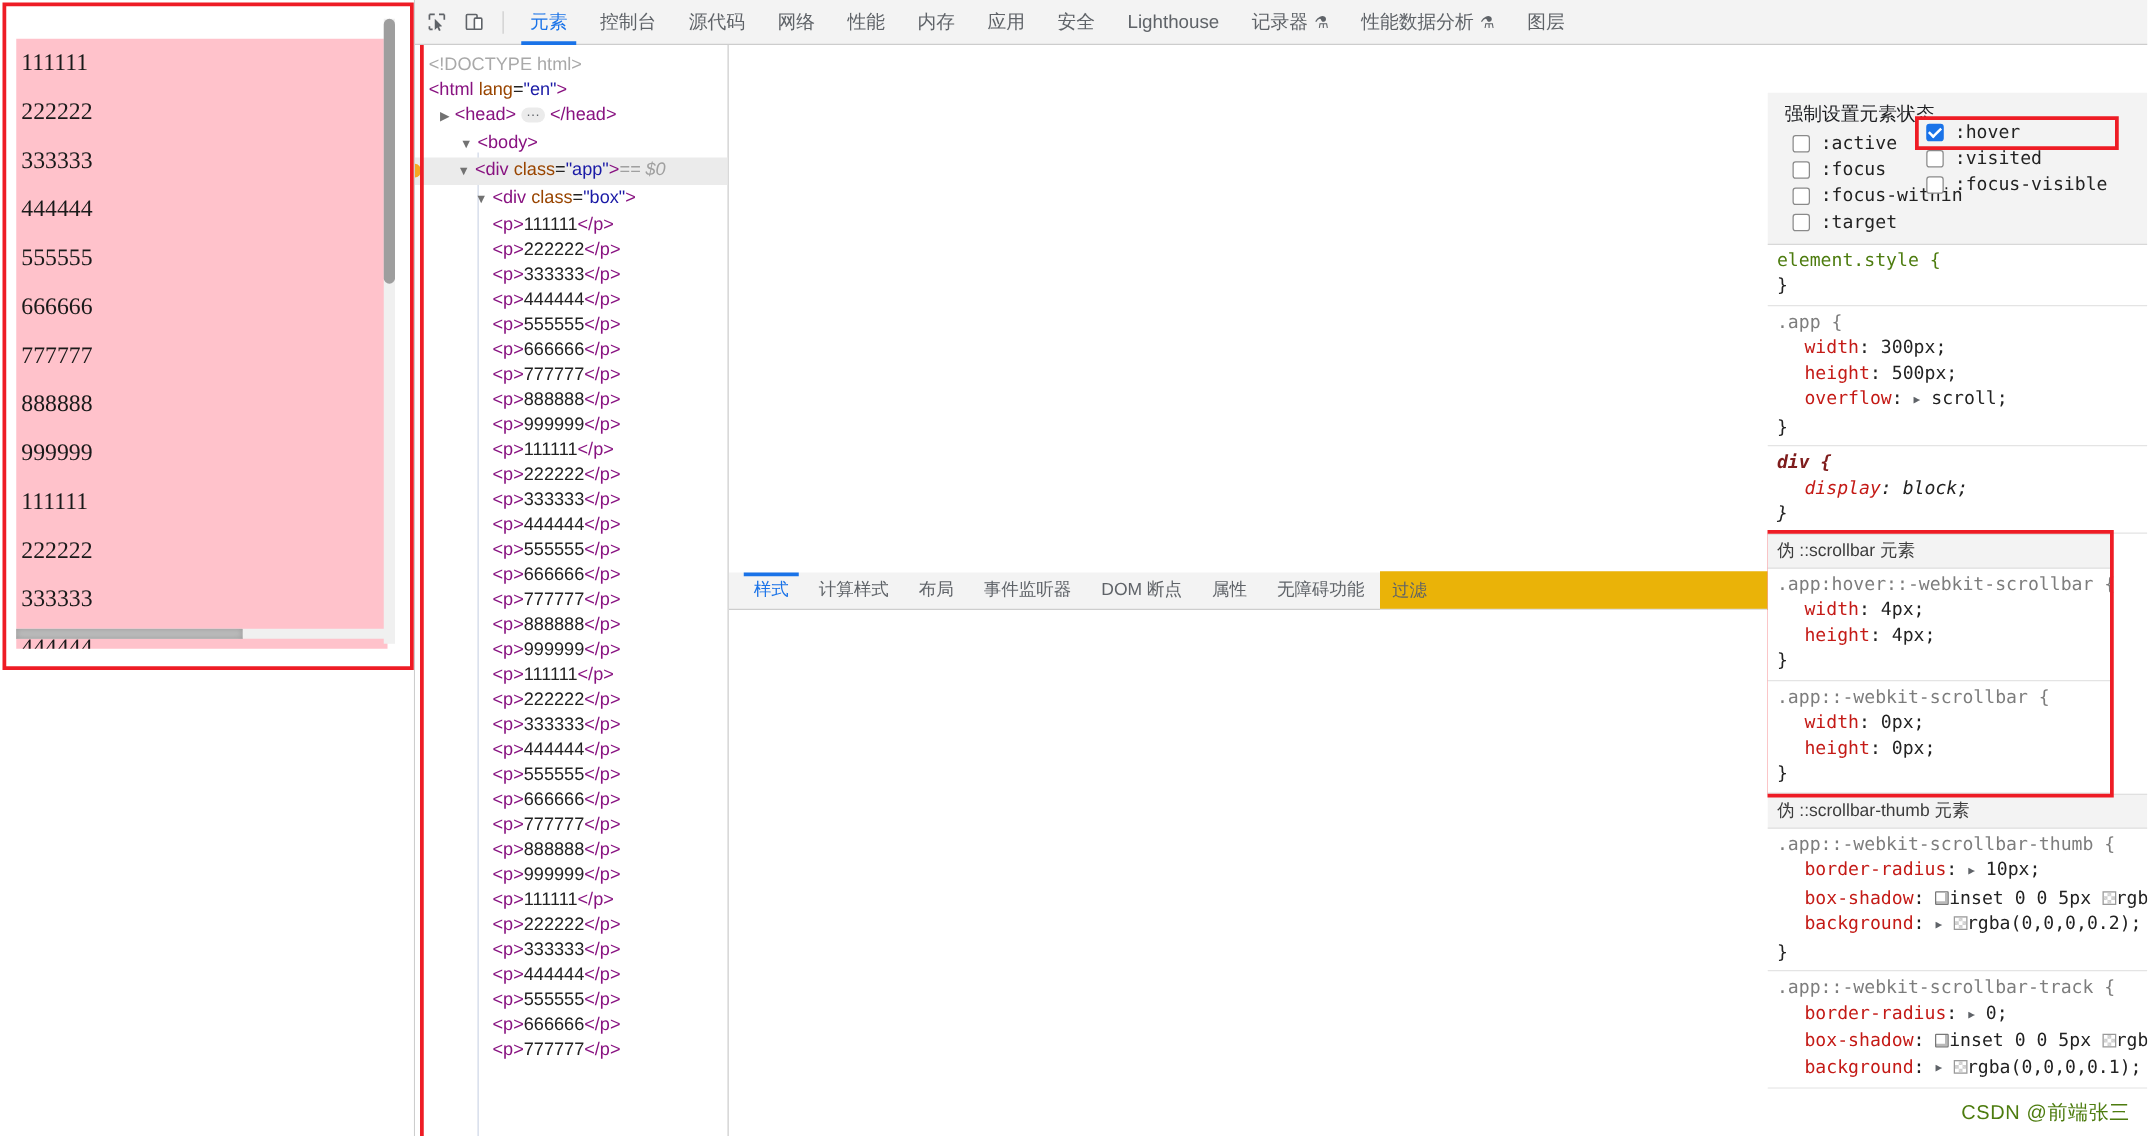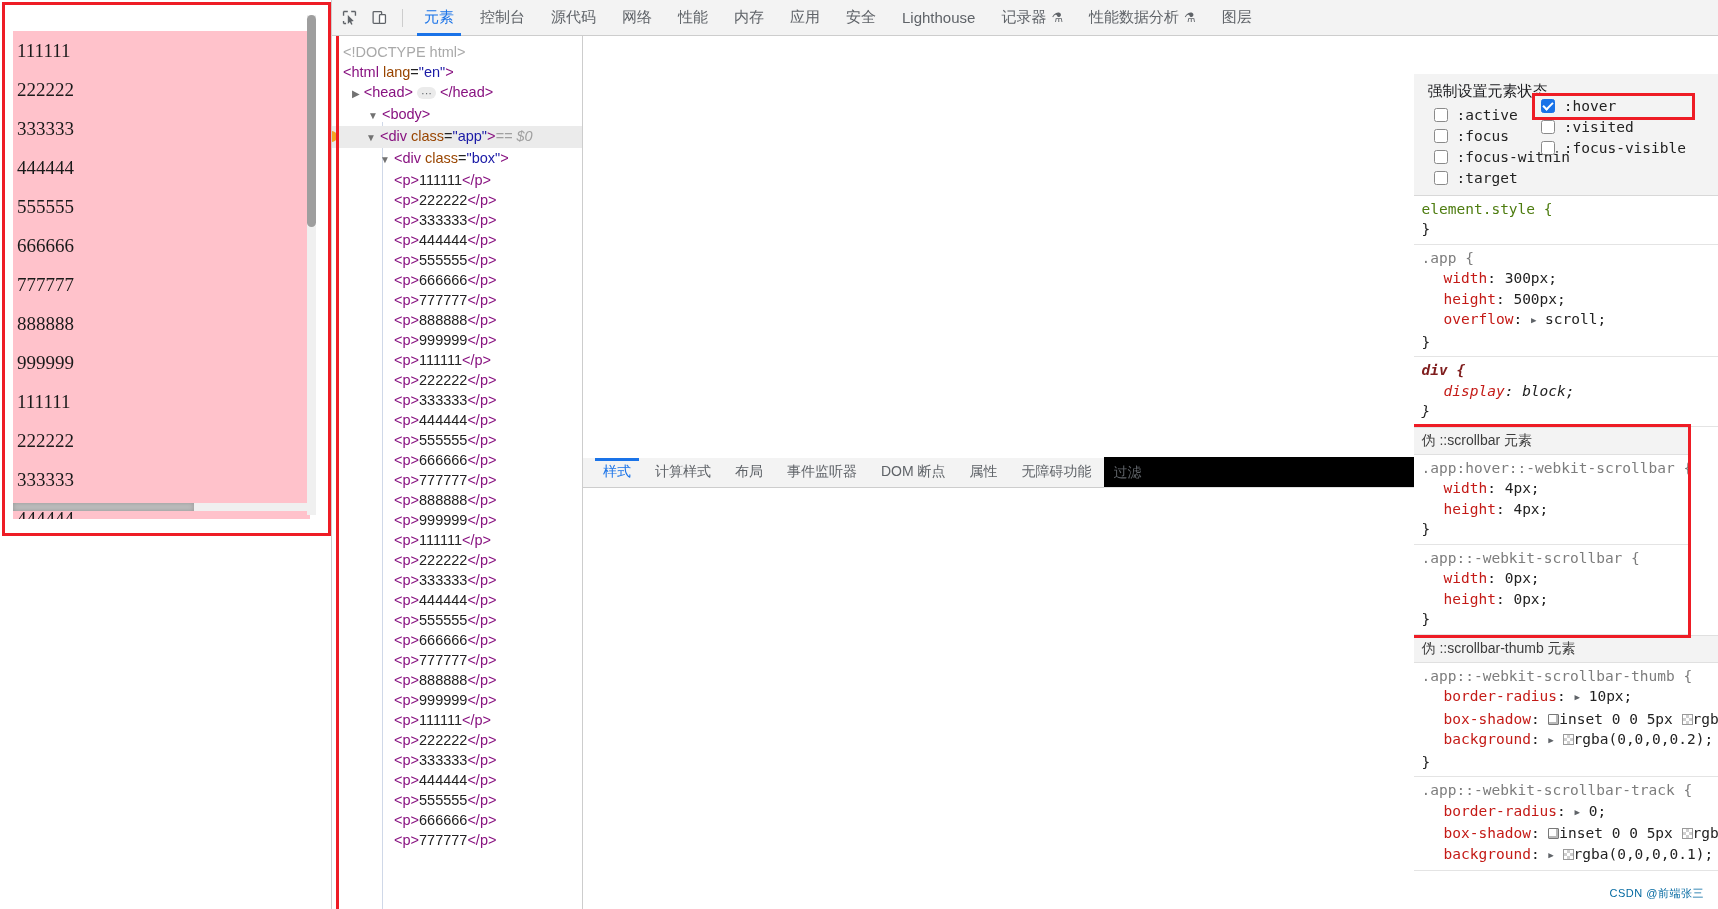--- a/index.html
+++ b/index.html
@@ -188,21 +188,21 @@
   .subtab.active::after {
     content: "";
     position: absolute; left: 4px; right: 4px; top: 0;
     height: 3px; background: #1a73e8;
   }
   .filter-bar {
     height: 31px; flex: 0 0 31px;
     display: flex; align-items: center;
     padding-left: 10px;
     border-bottom: 1px solid #e0e0e0;
-    background: #000000;
+    background: #eab308;
   }
   .filter-input {
     border: none; outline: none;
     font-size: 14px; color: #5f6368;
     background: transparent;
     width: 300px;
   }
   .filter-input::placeholder { color: #5f6368; }
 
   .styles-scroll {
@@ -307,22 +307,22 @@
   }
   .redbox {
     position: relative;
     outline: 3px solid #ee1c25;
     z-index: 3;
   }
 
   .watermark {
     position: absolute;
     right: 14px; bottom: 8px;
-    font-size: 11px;
-    color: #0369a1;
+    font-size: 16px;
+    color: #4d7c0f;
     letter-spacing: .5px;
     pointer-events: none;
   }
 </style>
 </head>
 <body>
 
 <div class="screen">
 
   <div class="preview">

